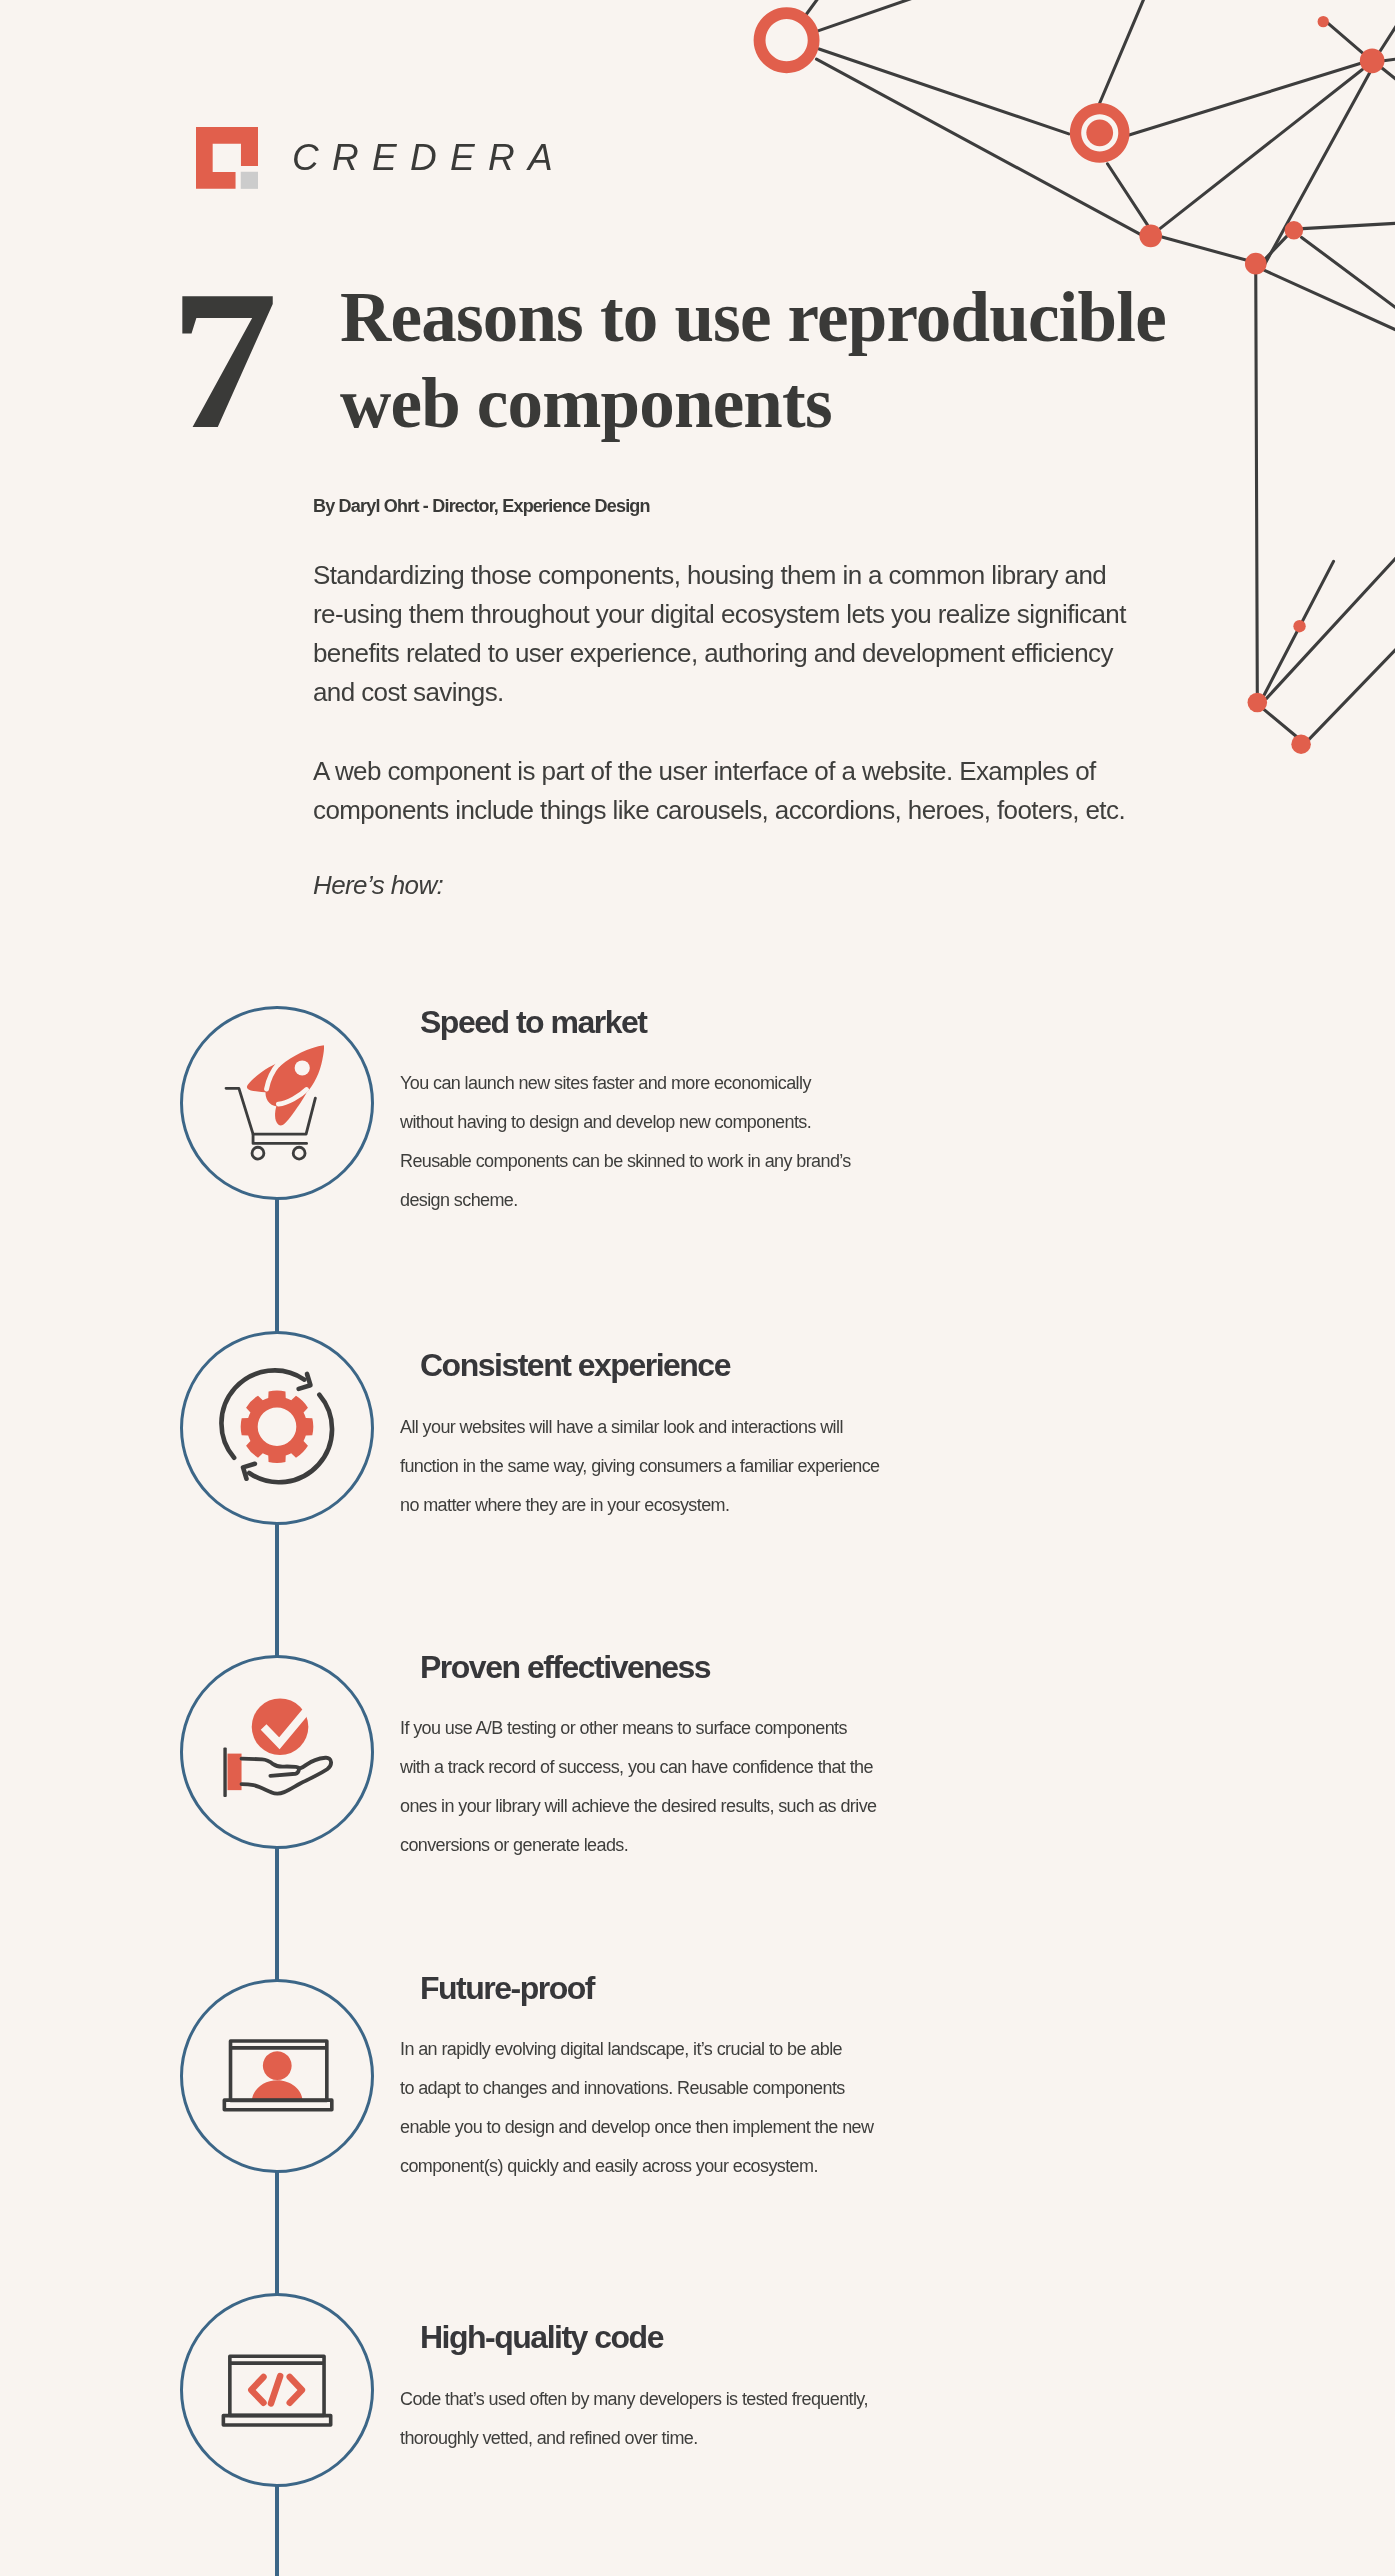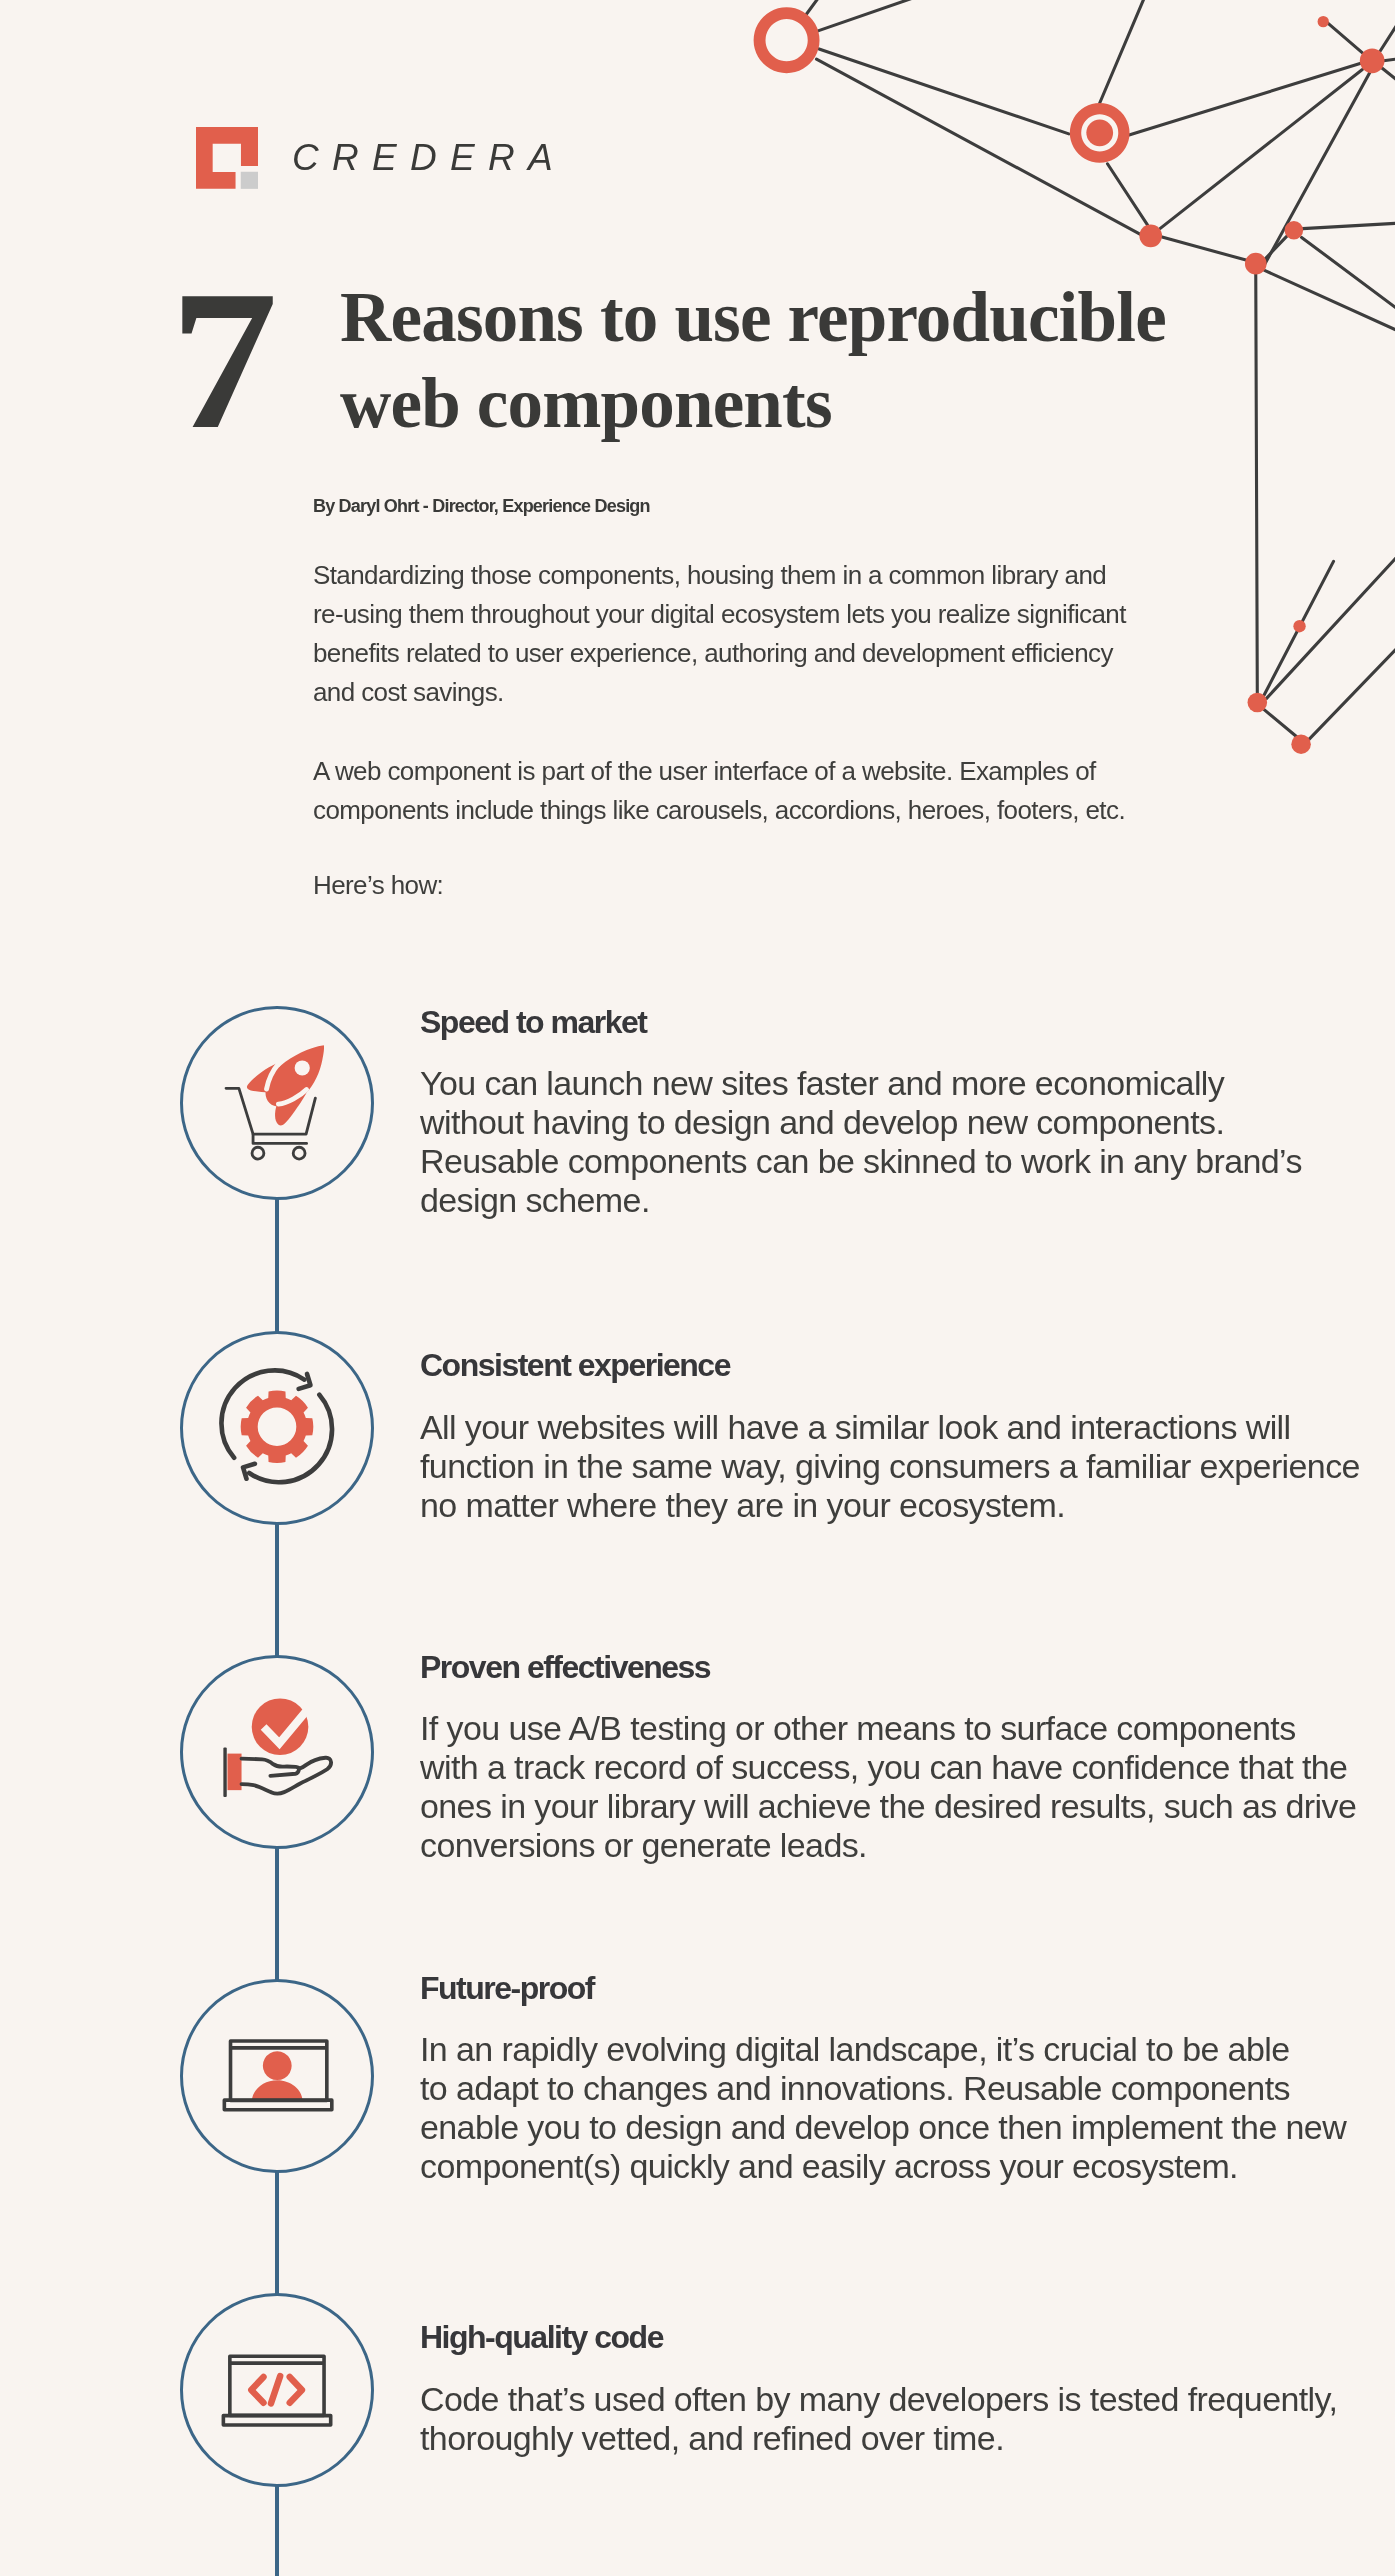--- a/index.html
+++ b/index.html
@@ -22,31 +22,31 @@
   #hero-num{position:absolute;left:170px;top:260px;transform:scaleX(1.08);transform-origin:left top;font-family:"Liberation Serif",serif;
             font-weight:700;font-size:200px;color:#3a3a38;line-height:1;}
   #hero-title{position:absolute;left:313px;top:274px;width:876px;
               font-family:"Liberation Serif",serif;font-weight:700;font-size:71px;
               line-height:86px;color:#3a3a38;letter-spacing:-0.8px;margin-left:27px;}
   #byline{position:absolute;left:313px;top:496px;font-size:18px;letter-spacing:-0.8px;font-weight:700;color:#3a3a38;}
   #intro{position:absolute;left:313px;top:556px;font-size:26px;white-space:nowrap;
          letter-spacing:-0.6px;line-height:39px;color:#3e3e3c;}
   #intro p{margin:0 0 40px 0;}
   #intro p:nth-child(2){margin-bottom:36px;}
-  #intro p:last-child{margin-bottom:0;}
+  #intro p:last-child{margin-bottom:0;font-style:italic;}
 
   
   #spine{position:absolute;left:275px;top:1103px;width:3.6px;height:1947px;background:#3c6687;}
   .node{position:absolute;width:194px;height:194px;border:3.2px solid #3c6687;
         border-radius:50%;background:#f9f4f0;box-sizing:border-box;}
   .node .icon-holder{position:absolute;left:-2.2px;top:-2.2px;width:194px;height:194px;}
   .node svg{position:absolute;left:0;top:0;}
   .sec-title{position:absolute;left:420px;font-size:32px;font-weight:700;color:#37373a;
              letter-spacing:-1.5px;line-height:42px;white-space:nowrap;}
-  .sec-body{position:absolute;left:420px;font-size:34px;letter-spacing:-0.6px;
+  .sec-body{position:absolute;left:400px;font-size:18px;letter-spacing:-0.6px;
             line-height:39px;color:#3e3e3c;white-space:nowrap;}
 </style>
 </head>
 <body>
 
 <div class="page">
 
   <div id="network">
     <svg width="674" height="824" viewBox="1400 0 1308 1600">
       <g stroke="#3d3d3d" stroke-width="6" fill="none" stroke-linecap="round">

